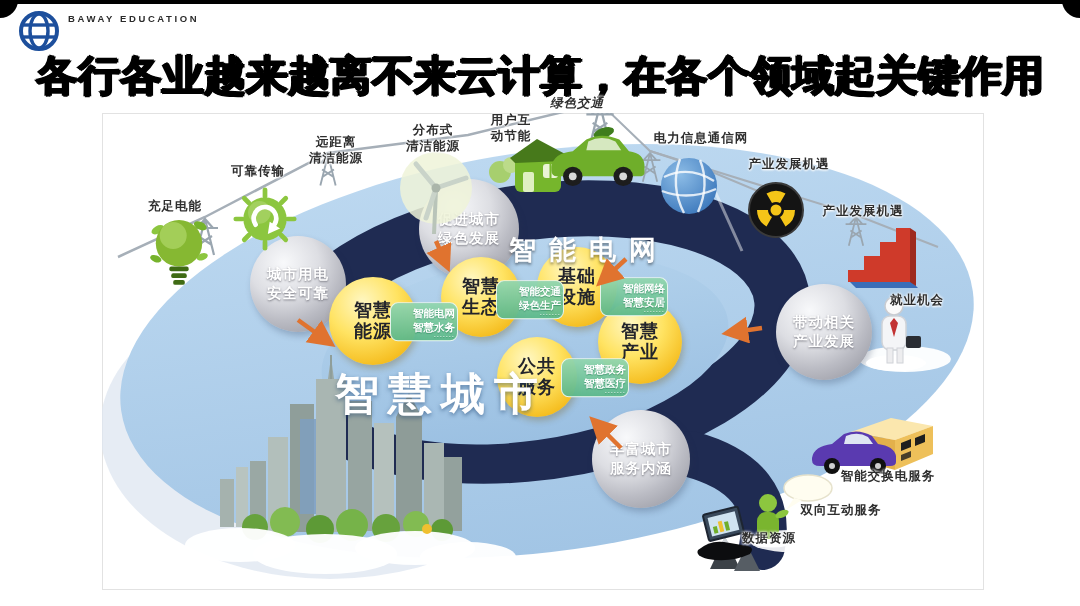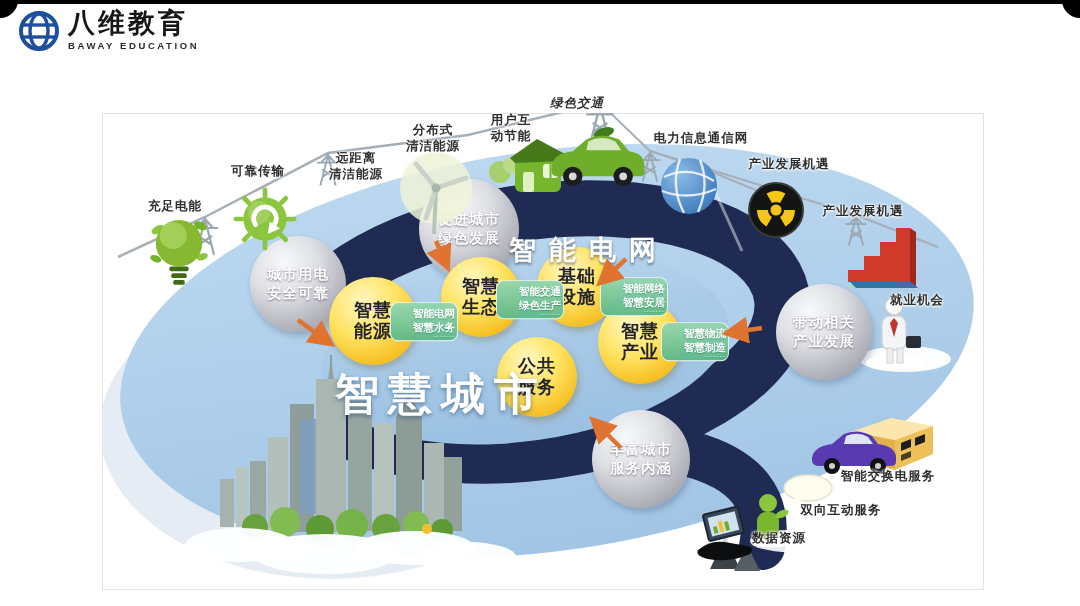--- a/index.html
+++ b/index.html
@@ -63,25 +63,25 @@
   <div class="corner tr"></div>
 
   <div class="logo">
     <svg width="42" height="42" viewBox="0 0 42 42">
       <circle cx="21" cy="21" r="18" fill="none" stroke="#1d4f9c" stroke-width="4"></circle>
       <ellipse cx="21" cy="21" rx="9" ry="17" fill="none" stroke="#1d4f9c" stroke-width="3.4"></ellipse>
       <line x1="5" y1="15" x2="37" y2="15" stroke="#1d4f9c" stroke-width="3.4"></line>
       <line x1="5" y1="27" x2="37" y2="27" stroke="#1d4f9c" stroke-width="3.4"></line>
     </svg>
     <div class="logo-text">
-      <div class="logo-name">八维教育</div>
       <div class="logo-sub">BAWAY EDUCATION</div>
     </div>
   </div>
 
+  <div class="title">各行各业越来越离不来云计算，在各个领域起关键作用</div>
 
   <div class="diagram-box"></div>
 
   <svg class="bgsvg" width="882" height="477" viewBox="102 114 882 477">
     <defs>
       <linearGradient id="band" x1="0" y1="0" x2="0" y2="1">
         <stop offset="0" stop-color="#bcd8f0"></stop>
           <stop offset="1" stop-color="#a2c5e5"></stop>
       </linearGradient>
       <linearGradient id="inner" x1="0" y1="0" x2="0" y2="1">
@@ -173,42 +173,42 @@
 产业</div>
   <div class="sph sph-y" style="left:537px;top:377px;width:80px;height:80px;">公共
 服务</div>
 
   <div class="badge" style="left:424px;top:322px;">智能电网
 智慧水务</div>
   <div class="badge" style="left:530px;top:300px;">智能交通
 绿色生产</div>
   <div class="badge" style="left:634px;top:297px;">智能网络
 智慧安居</div>
-  <div class="badge" style="left:695px;top:342px;">智慧物流
-智慧制造</div>
+  <div class="badge" style="left:595px;top:378px;">智慧政务
+智慧医疗</div>
 
   <div class="bigtext smart-grid" style="left:589px;top:250px;">智能电网</div>
   <div class="bigtext smart-city" style="left:441px;top:370px;">智慧城市</div>
 
   <div class="lbl" style="left:175px;top:207px;">充足电能</div>
   <div class="lbl" style="left:258px;top:172px;">可靠传输</div>
-  <div class="lbl" style="left:356px;top:151px;margin-top:16px;">远距离
+  <div class="lbl" style="left:336px;top:151px;">远距离
 清洁能源</div>
   <div class="lbl" style="left:433px;top:139px;">分布式
 清洁能源</div>
   <div class="lbl" style="left:511px;top:130px;font-family:Liberation Mono, monospace;">用户互
 动节能</div>
   <div class="lbl" style="left:577px;top:104px;font-style:italic;">绿色交通</div>
   <div class="lbl" style="left:701px;top:139px;">电力信息通信网</div>
   <div class="lbl" style="left:789px;top:165px;">产业发展机遇</div>
   <div class="lbl" style="left:863px;top:212px;">产业发展机遇</div>
   <div class="lbl" style="left:917px;top:301px;">就业机会</div>
   <div class="lbl" style="left:888px;top:477px;">智能交换电服务</div>
   <div class="lbl" style="left:841px;top:511px;">双向互动服务</div>
-  <div class="lbl" style="left:769px;top:539px;margin-left:10px;">数据资源</div>
+  <div class="lbl" style="left:769px;top:539px;">数据资源</div>
 
   <div class="icon" style="left:150px;top:212px;">
     <svg width="58" height="78" viewBox="0 0 60 80">
       <ellipse cx="8" cy="18" rx="7" ry="4" fill="#8cc63f" transform="rotate(-30 8 18)"></ellipse>
       <ellipse cx="52" cy="14" rx="7" ry="4" fill="#76b32c" transform="rotate(25 52 14)"></ellipse>
       <ellipse cx="6" cy="48" rx="6" ry="3.5" fill="#76b32c" transform="rotate(20 6 48)"></ellipse>
       <ellipse cx="54" cy="46" rx="6" ry="3.5" fill="#8cc63f" transform="rotate(-20 54 46)"></ellipse>
       <circle cx="30" cy="32" r="24" fill="#86b832"></circle>
       <circle cx="24" cy="24" r="14" fill="#b8dc72" opacity=".6"></circle>
       <rect x="20" y="56" width="20" height="5" rx="2" fill="#3f6b14"></rect>

